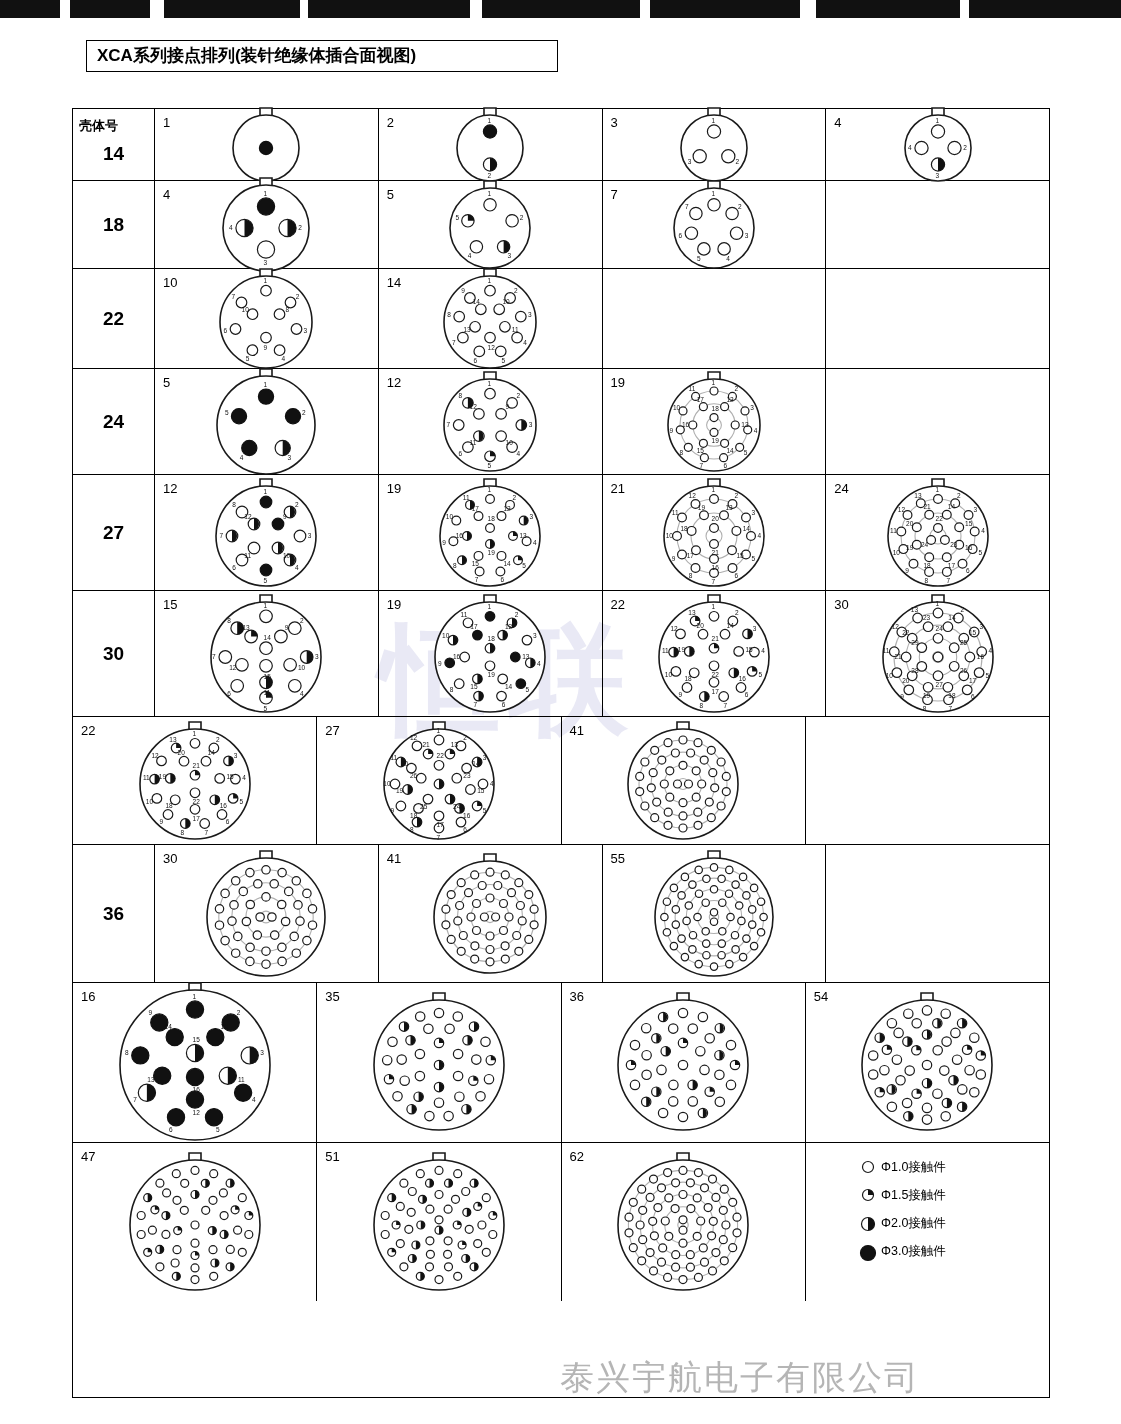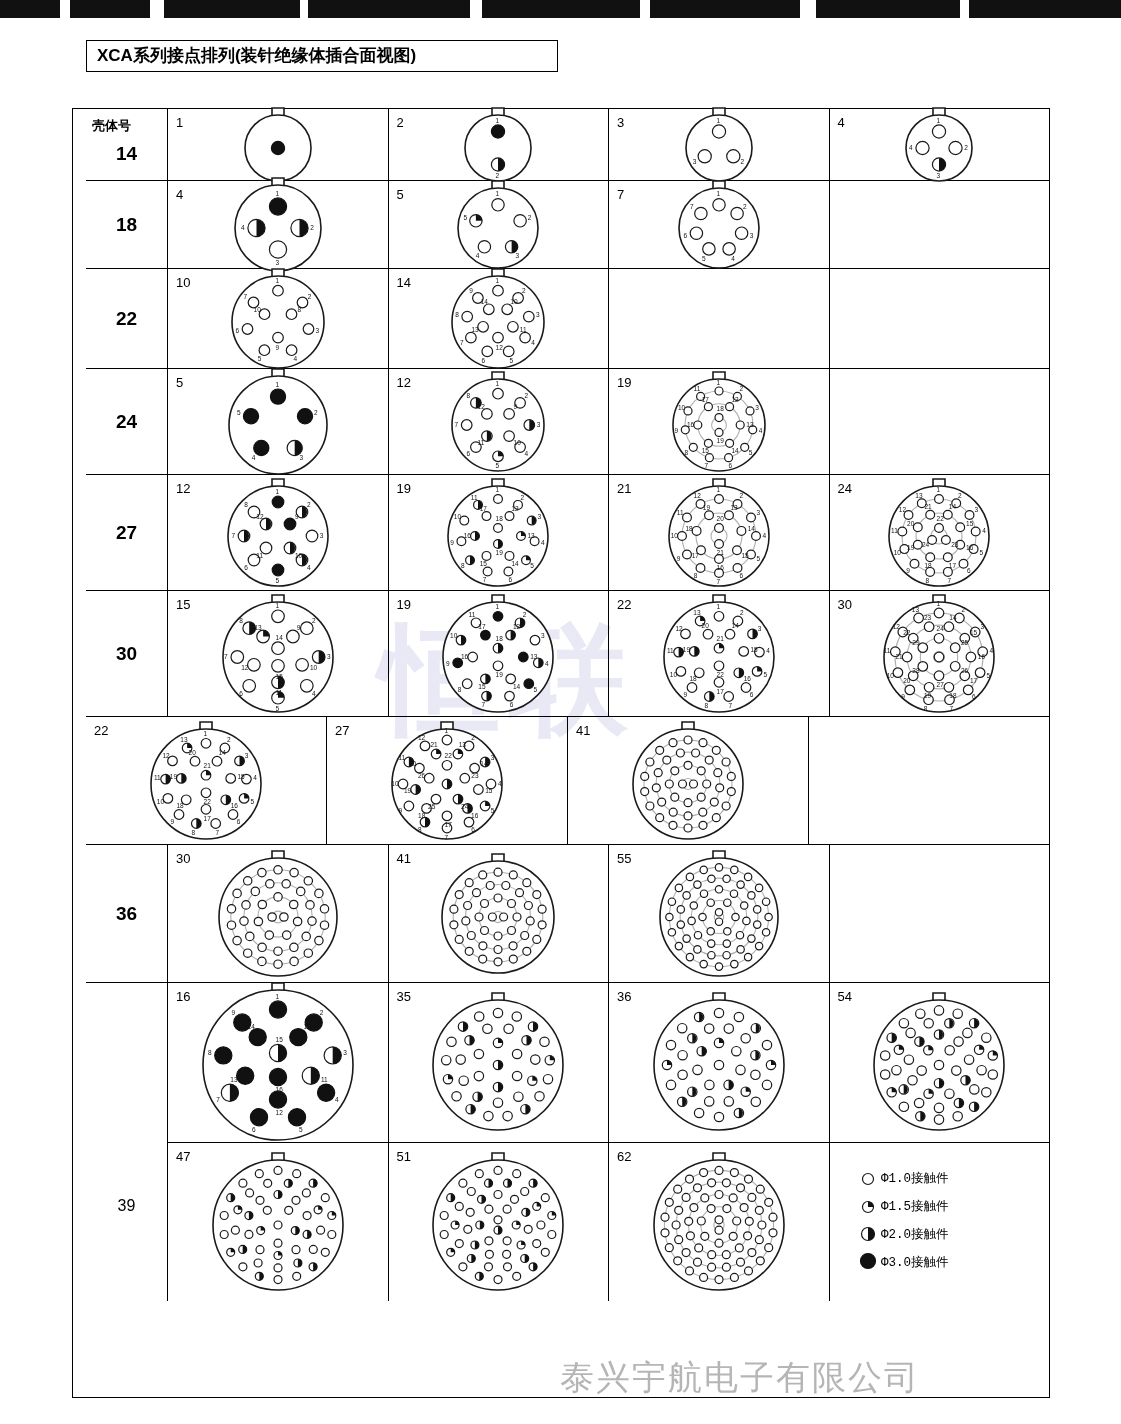--- a/index.html
+++ b/index.html
@@ -29,21 +29,20 @@
     font-size:17px;font-weight:bold;line-height:30px;padding-left:10px;
     letter-spacing:0px;white-space:nowrap;
   }
 
   
   .table{
     position:absolute;left:72px;top:108px;
     width:978px;height:1290px;
     border:1px solid #000;
     box-sizing:border-box;
-    padding-left:13px;
   }
   .row{
     display:flex;
     border-bottom:1px solid #000;
     box-sizing:border-box;
     position:relative;
   }
   .row:last-child{border-bottom:none;}
   .shellcell{
     width:82px;flex:0 0 82px;
@@ -86,21 +85,21 @@
   .ckey{fill:#ffffff;stroke:#1a1a1a;stroke-width:1.6;}
   .pin-o{fill:#ffffff;stroke:#1a1a1a;stroke-width:1.2;}
   .pin-f{fill:#111111;stroke:#111111;stroke-width:1.2;}
   .plab{font-size:6.5px;fill:#111;font-family:"Liberation Sans",sans-serif;}
   .guide{fill:none;stroke:#1a1a1a;stroke-width:1.1;}
 
   
   .legend{
     position:absolute;right:28px;bottom:40px;width:180px;
   }
-  .legend .lrow{display:flex;align-items:flex-end;height:28px;font-family:Liberation Mono, monospace;}
+  .legend .lrow{display:flex;align-items:flex-start;height:28px;}
   .legend .lsym{width:26px;flex:0 0 26px;display:flex;align-items:center;justify-content:center;}
   .legend .ltxt{font-size:12.5px;}
 
   
   .wm1{
     position:absolute;left:380px;top:600px;
     font-size:120px;font-weight:bold;color:rgba(120,120,190,0.16);
     font-family:"DejaVu Sans", sans-serif;
     letter-spacing:8px;
     pointer-events:none;white-space:nowrap;
@@ -1291,23 +1290,20 @@
                 <circle cx="73.0" cy="74.3" r="3.7" class="pin-o"></circle>
                 <circle cx="73.0" cy="83.7" r="3.7" class="pin-o"></circle>
               </svg>
             </div>
         </div>
         <div class="cell"></div>
       </div>
     </div>
 
     <div class="grow" style="height:318px;">
-      <div class="shellcell39">
-        <div class="shelltxt">39</div>
-      </div>
       <div class="stack">
         <div class="subrow" style="height:170px;">
           <div class="cell">
             <div class="num">16</div>
             <div class="conn">
                 <svg width="178" height="184" viewBox="0 0 178 184">
                   <path d="M 83.0 13.0 L 95.0 13.0 L 95.0 22.0 L 83.0 22.0 Z" class="ckey"></path>
                   <circle cx="89" cy="95.0" r="75" class="cbody"></circle>
                   <circle cx="89.0" cy="39.5" r="8.6" class="pin-f"></circle>
                   <text x="86.6" y="28.6" class="plab">1</text>

